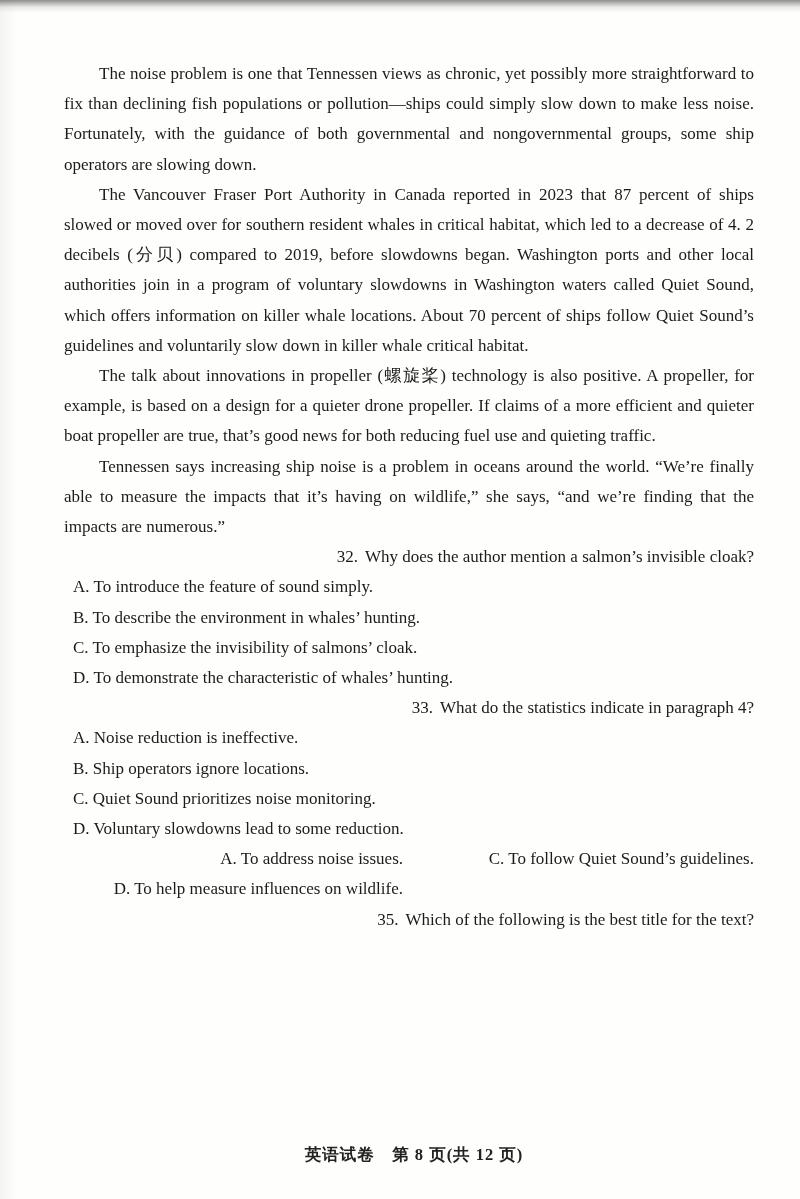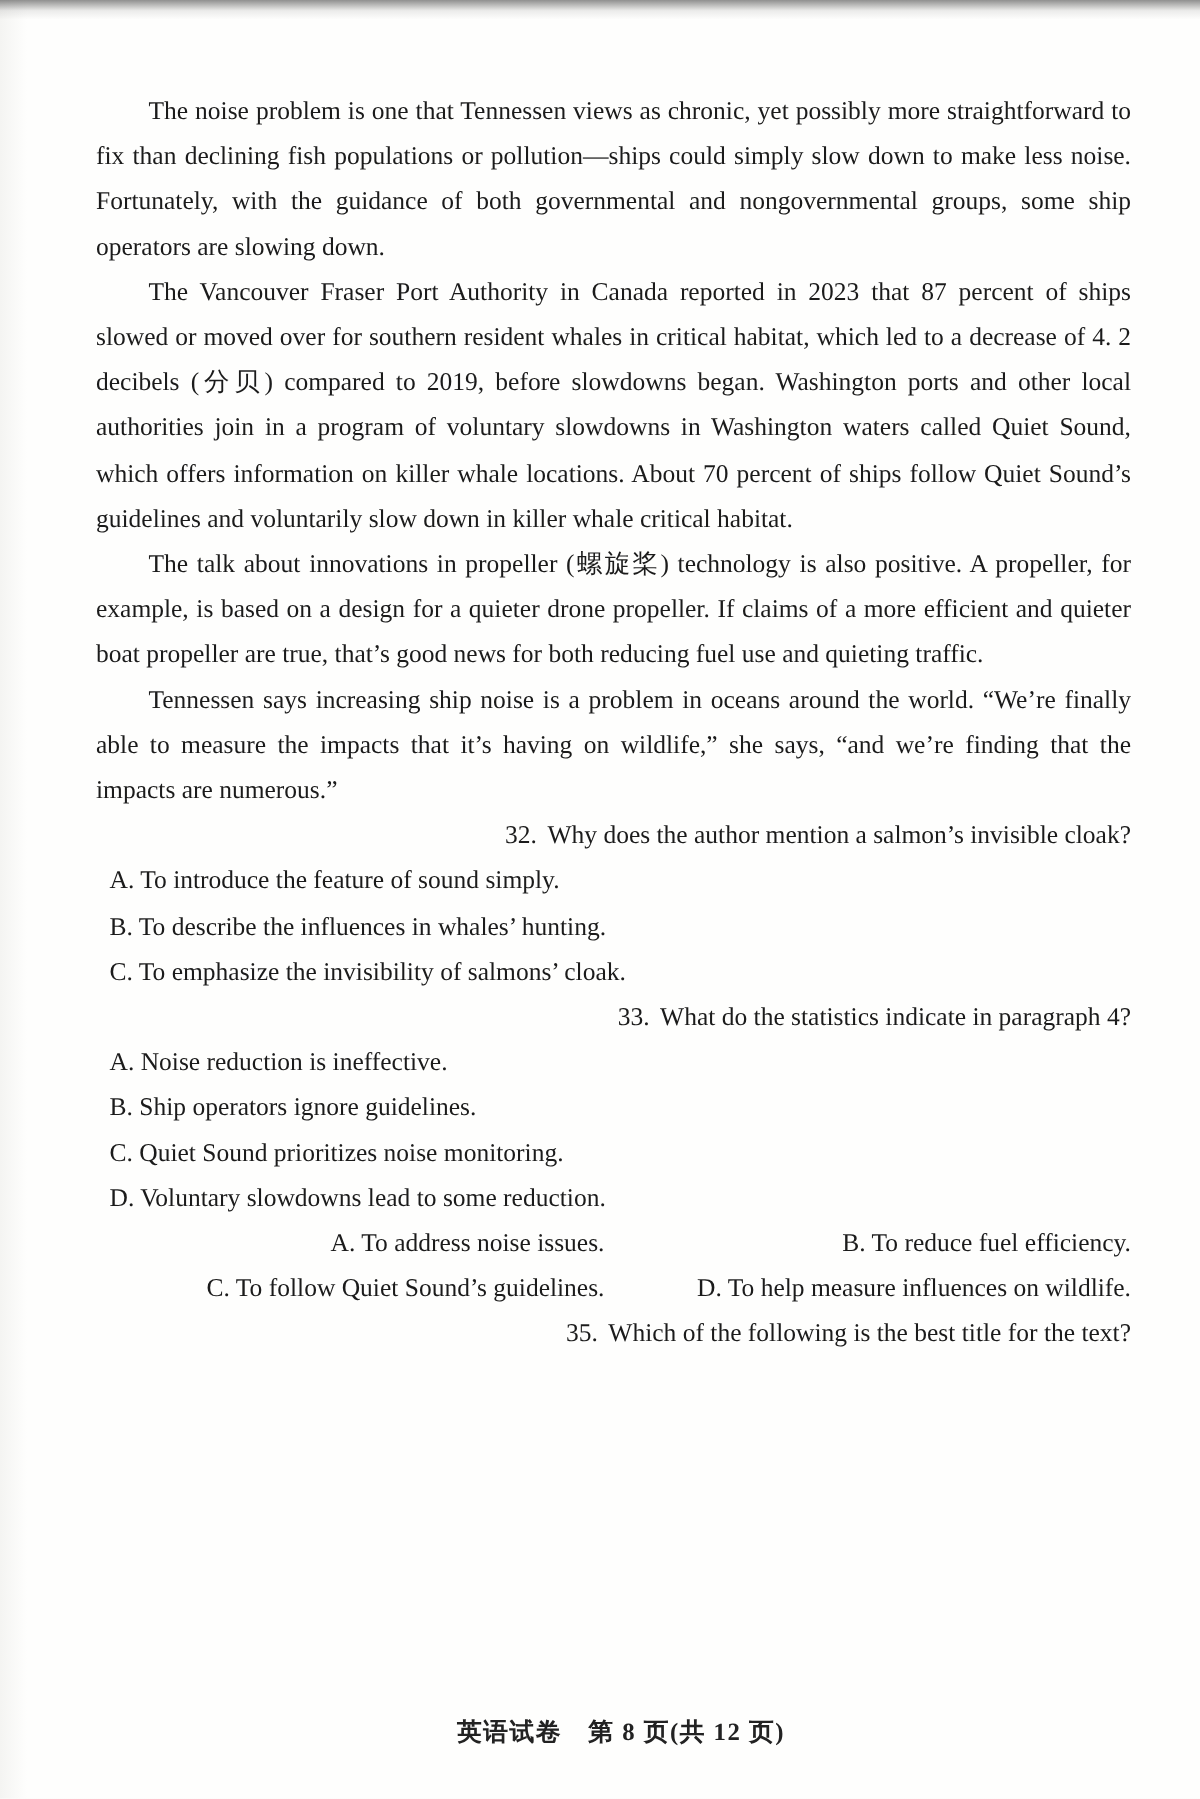--- a/index.html
+++ b/index.html
@@ -70,41 +70,41 @@
       <p class="para">The talk about innovations in propeller (螺旋桨) technology is also positive. A propeller, for example, is based on a design for a quieter drone propeller. If claims of a more efficient and quieter boat propeller are true, that’s good news for both reducing fuel use and quieting traffic.</p>
       <p class="para">Tennessen says increasing ship noise is a problem in oceans around the world. “We’re finally able to measure the impacts that it’s having on wildlife,” she says, “and we’re finding that the impacts are numerous.”</p>
     </div>
 
     <section class="question">
       <div class="q-line">
         <span class="q-num">32.</span><span class="q-stem">Why does the author mention a salmon’s invisible cloak?</span>
       </div>
       <div class="options">
         <div class="option">A. To introduce the feature of sound simply.</div>
-        <div class="option">B. To describe the influences in whales’ hunting.</div>
+        <div class="option">B. To describe the environment in whales’ hunting.</div>
         <div class="option">C. To emphasize the invisibility of salmons’ cloak.</div>
+        <div class="option">D. To demonstrate the characteristic of whales’ hunting.</div>
       </div>
     </section>
 
     <section class="question">
       <div class="q-line">
         <span class="q-num">33.</span><span class="q-stem">What do the statistics indicate in paragraph 4?</span>
       </div>
       <div class="options">
         <div class="option">A. Noise reduction is ineffective.</div>
-        <div class="option">B. Ship operators ignore guidelines.</div>
+        <div class="option">B. Ship operators ignore locations.</div>
         <div class="option">C. Quiet Sound prioritizes noise monitoring.</div>
         <div class="option">D. Voluntary slowdowns lead to some reduction.</div>
       </div>
     </section>
 
     <section class="question">
       <div class="options two-col">
         <div class="option">A. To address noise issues.</div>
-        <div class="option">B. To reduce fuel efficiency.</div>
         <div class="option">C. To follow Quiet Sound’s guidelines.</div>
         <div class="option">D. To help measure influences on wildlife.</div>
       </div>
     </section>
 
     <section class="question">
       <div class="q-line">
         <span class="q-num">35.</span><span class="q-stem">Which of the following is the best title for the text?</span>
       </div>
     </section>

